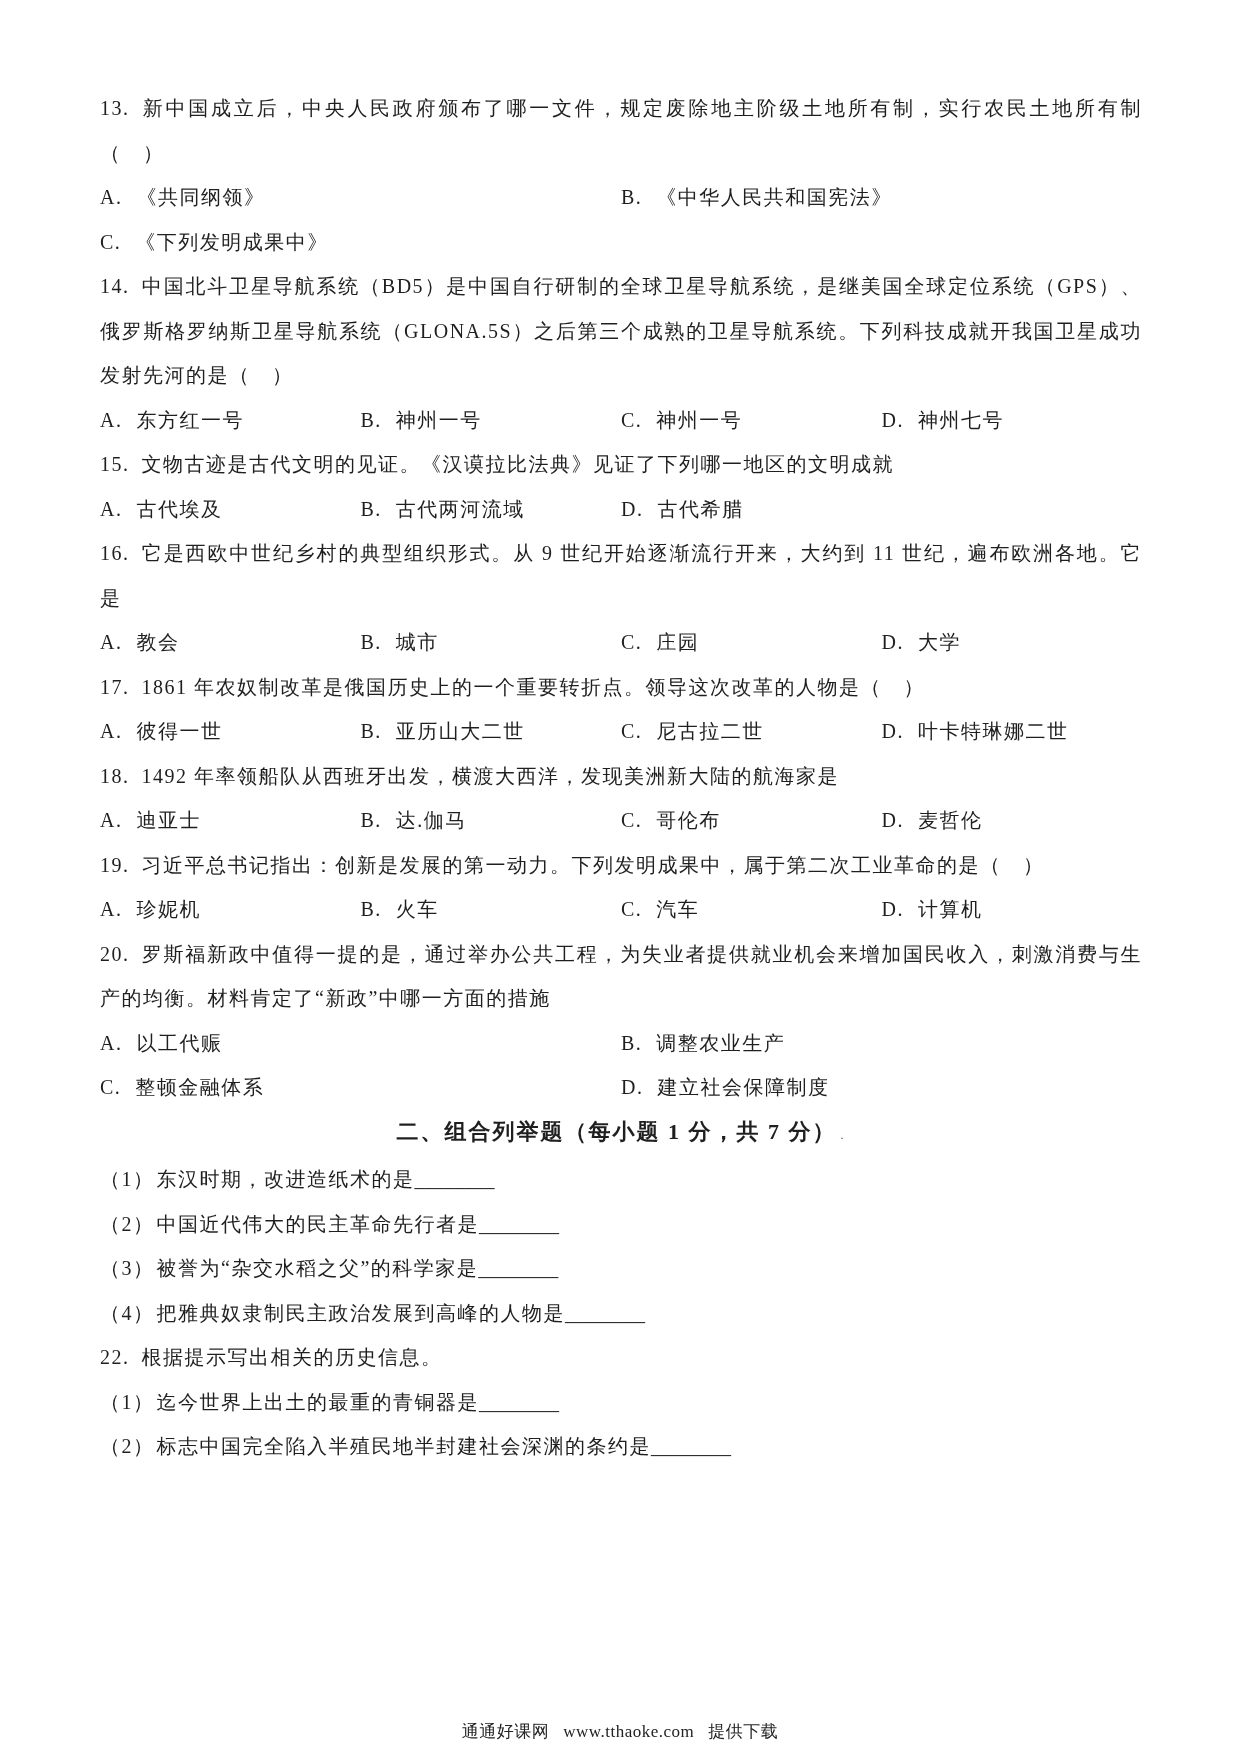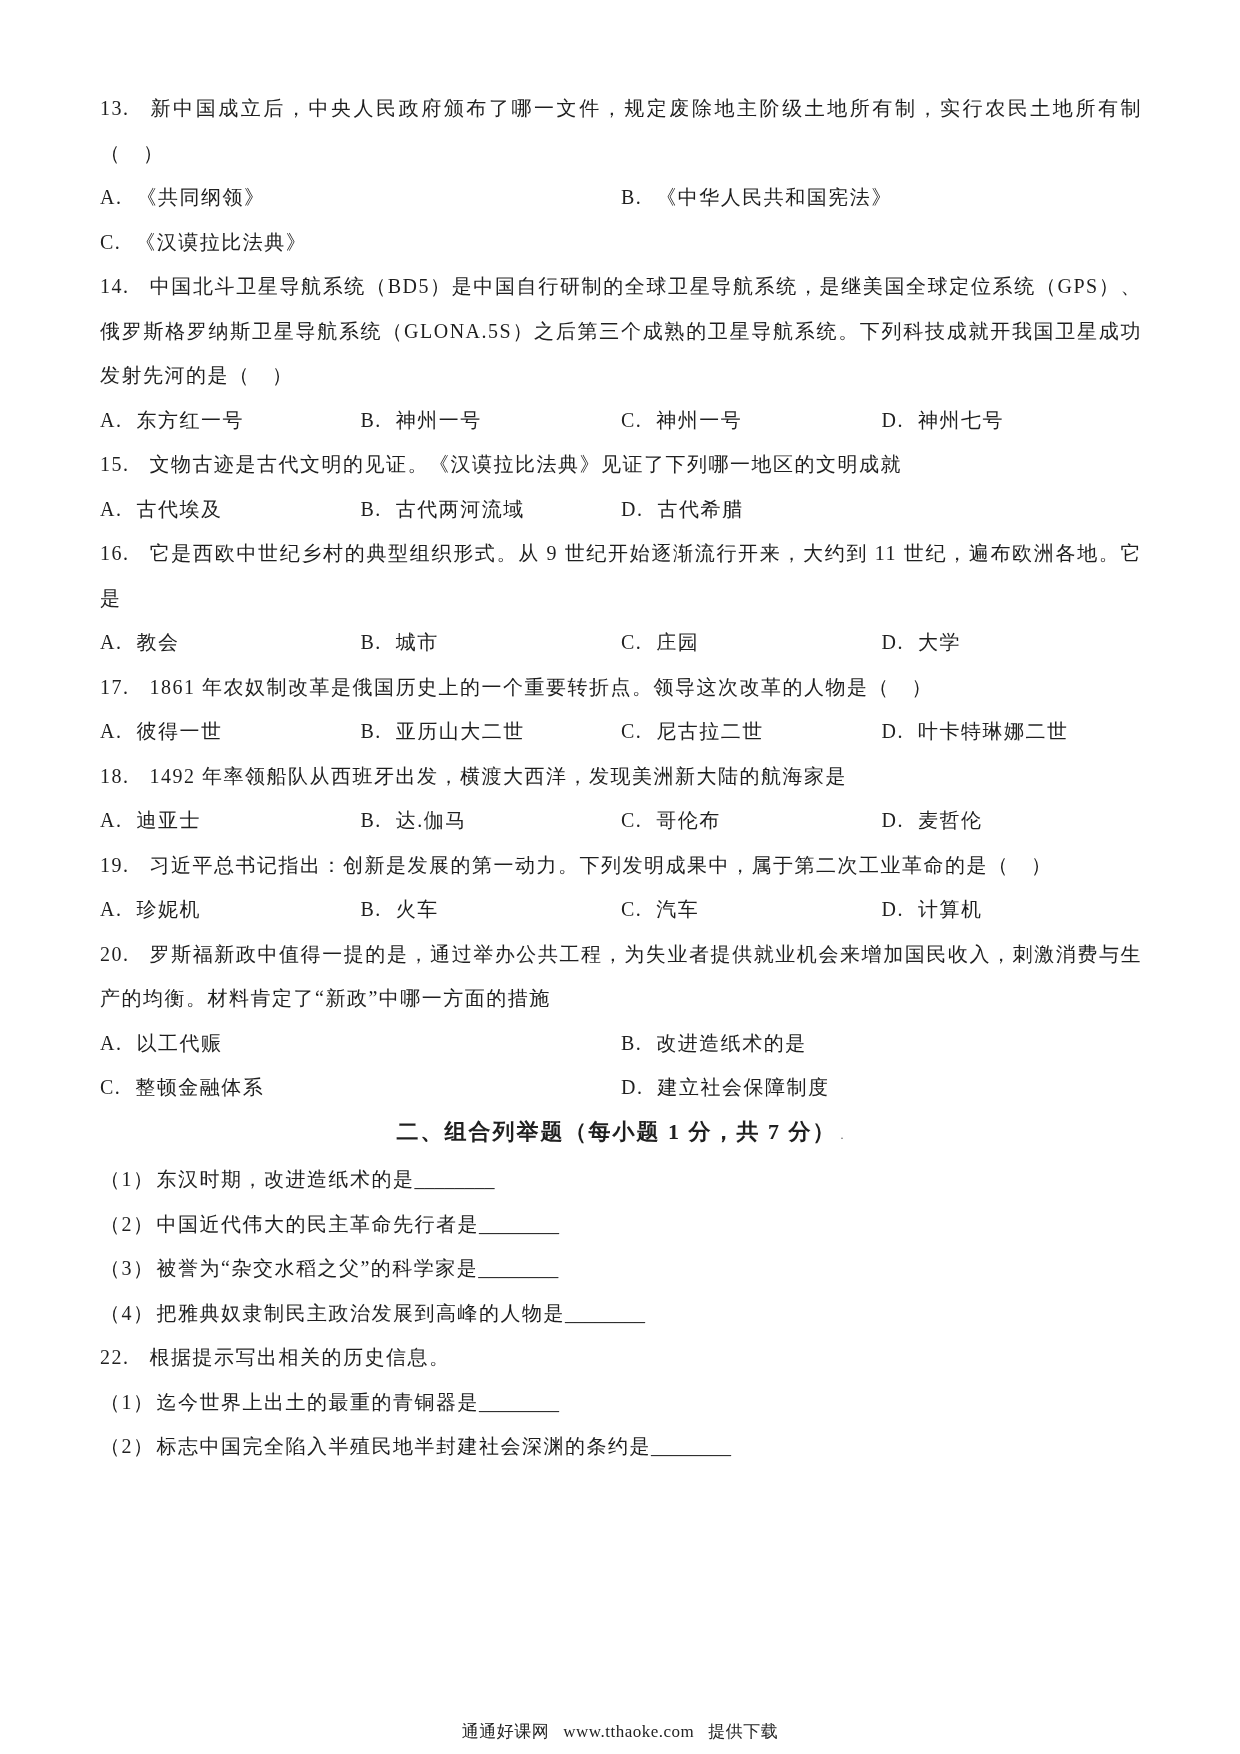--- a/index.html
+++ b/index.html
@@ -16,21 +16,21 @@
     left: 100px;
     top: 86px;
     width: 1042px;
   }
   .stem, .item, .opts, .sec-header, .q {
     font-size: 20px;
     line-height: 44.5px;
     letter-spacing: 1.5px;
   }
   .stem { text-align: justify; }
-  .qnum { margin-right: 20px; }
+  .qnum { margin-right: 12px; }
   .opts { display: flex; }
   .opts .opt { display: block; }
   .opts.cols4 .opt { width: 25%; }
   .opts.cols2 .opt { width: 50%; }
   .olabel { margin-right: 14px; }
   .sec-header {
     font-weight: bold;
     font-size: 22px;
     letter-spacing: 2px;
     text-align: center;
@@ -55,21 +55,21 @@
 
 <div class="content">
 
   <div class="q">
     <p class="stem"><span class="qnum">13.</span><span>新中国成立后，中央人民政府颁布了哪一文件，规定废除地主阶级土地所有制，实行农民土地所有制（　）</span></p>
     <div class="opts cols2">
       <div class="opt"><span class="olabel">A.</span><span class="otext">《共同纲领》</span></div>
       <div class="opt"><span class="olabel">B.</span><span class="otext">《中华人民共和国宪法》</span></div>
     </div>
     <div class="opts cols2">
-      <div class="opt"><span class="olabel">C.</span><span class="otext">《汉谟拉比法典》</span></div>
+      <div class="opt"><span class="olabel">C.</span><span class="otext">《下列发明成果中》</span></div>
     </div>
   </div>
 
   <div class="q">
     <p class="stem"><span class="qnum">14.</span><span>中国北斗卫星导航系统（BD5）是中国自行研制的全球卫星导航系统，是继美国全球定位系统（GPS）、俄罗斯格罗纳斯卫星导航系统（GLONA.5S）之后第三个成熟的卫星导航系统。下列科技成就开我国卫星成功发射先河的是（　）</span></p>
     <div class="opts cols4">
       <div class="opt"><span class="olabel">A.</span><span class="otext">东方红一号</span></div>
       <div class="opt"><span class="olabel">B.</span><span class="otext">神州一号</span></div>
       <div class="opt"><span class="olabel">C.</span><span class="otext">神州一号</span></div>
       <div class="opt"><span class="olabel">D.</span><span class="otext">神州七号</span></div>
@@ -122,21 +122,21 @@
       <div class="opt"><span class="olabel">B.</span><span class="otext">火车</span></div>
       <div class="opt"><span class="olabel">C.</span><span class="otext">汽车</span></div>
       <div class="opt"><span class="olabel">D.</span><span class="otext">计算机</span></div>
     </div>
   </div>
 
   <div class="q">
     <p class="stem"><span class="qnum">20.</span><span>罗斯福新政中值得一提的是，通过举办公共工程，为失业者提供就业机会来增加国民收入，刺激消费与生产的均衡。材料肯定了“新政”中哪一方面的措施</span></p>
     <div class="opts cols2">
       <div class="opt"><span class="olabel">A.</span><span class="otext">以工代赈</span></div>
-      <div class="opt"><span class="olabel">B.</span><span class="otext">改进造纸术的是</span></div>
+      <div class="opt"><span class="olabel">B.</span><span class="otext">调整农业生产</span></div>
     </div>
     <div class="opts cols2">
       <div class="opt"><span class="olabel">C.</span><span class="otext">整顿金融体系</span></div>
       <div class="opt"><span class="olabel">D.</span><span class="otext">建立社会保障制度</span></div>
     </div>
   </div>
 
   <h2 class="sec-header"><span>二、组合列举题（每小题 1 分，共 7 分）</span><span class="sec-dot">.</span></h2>
 
   <div class="q">

